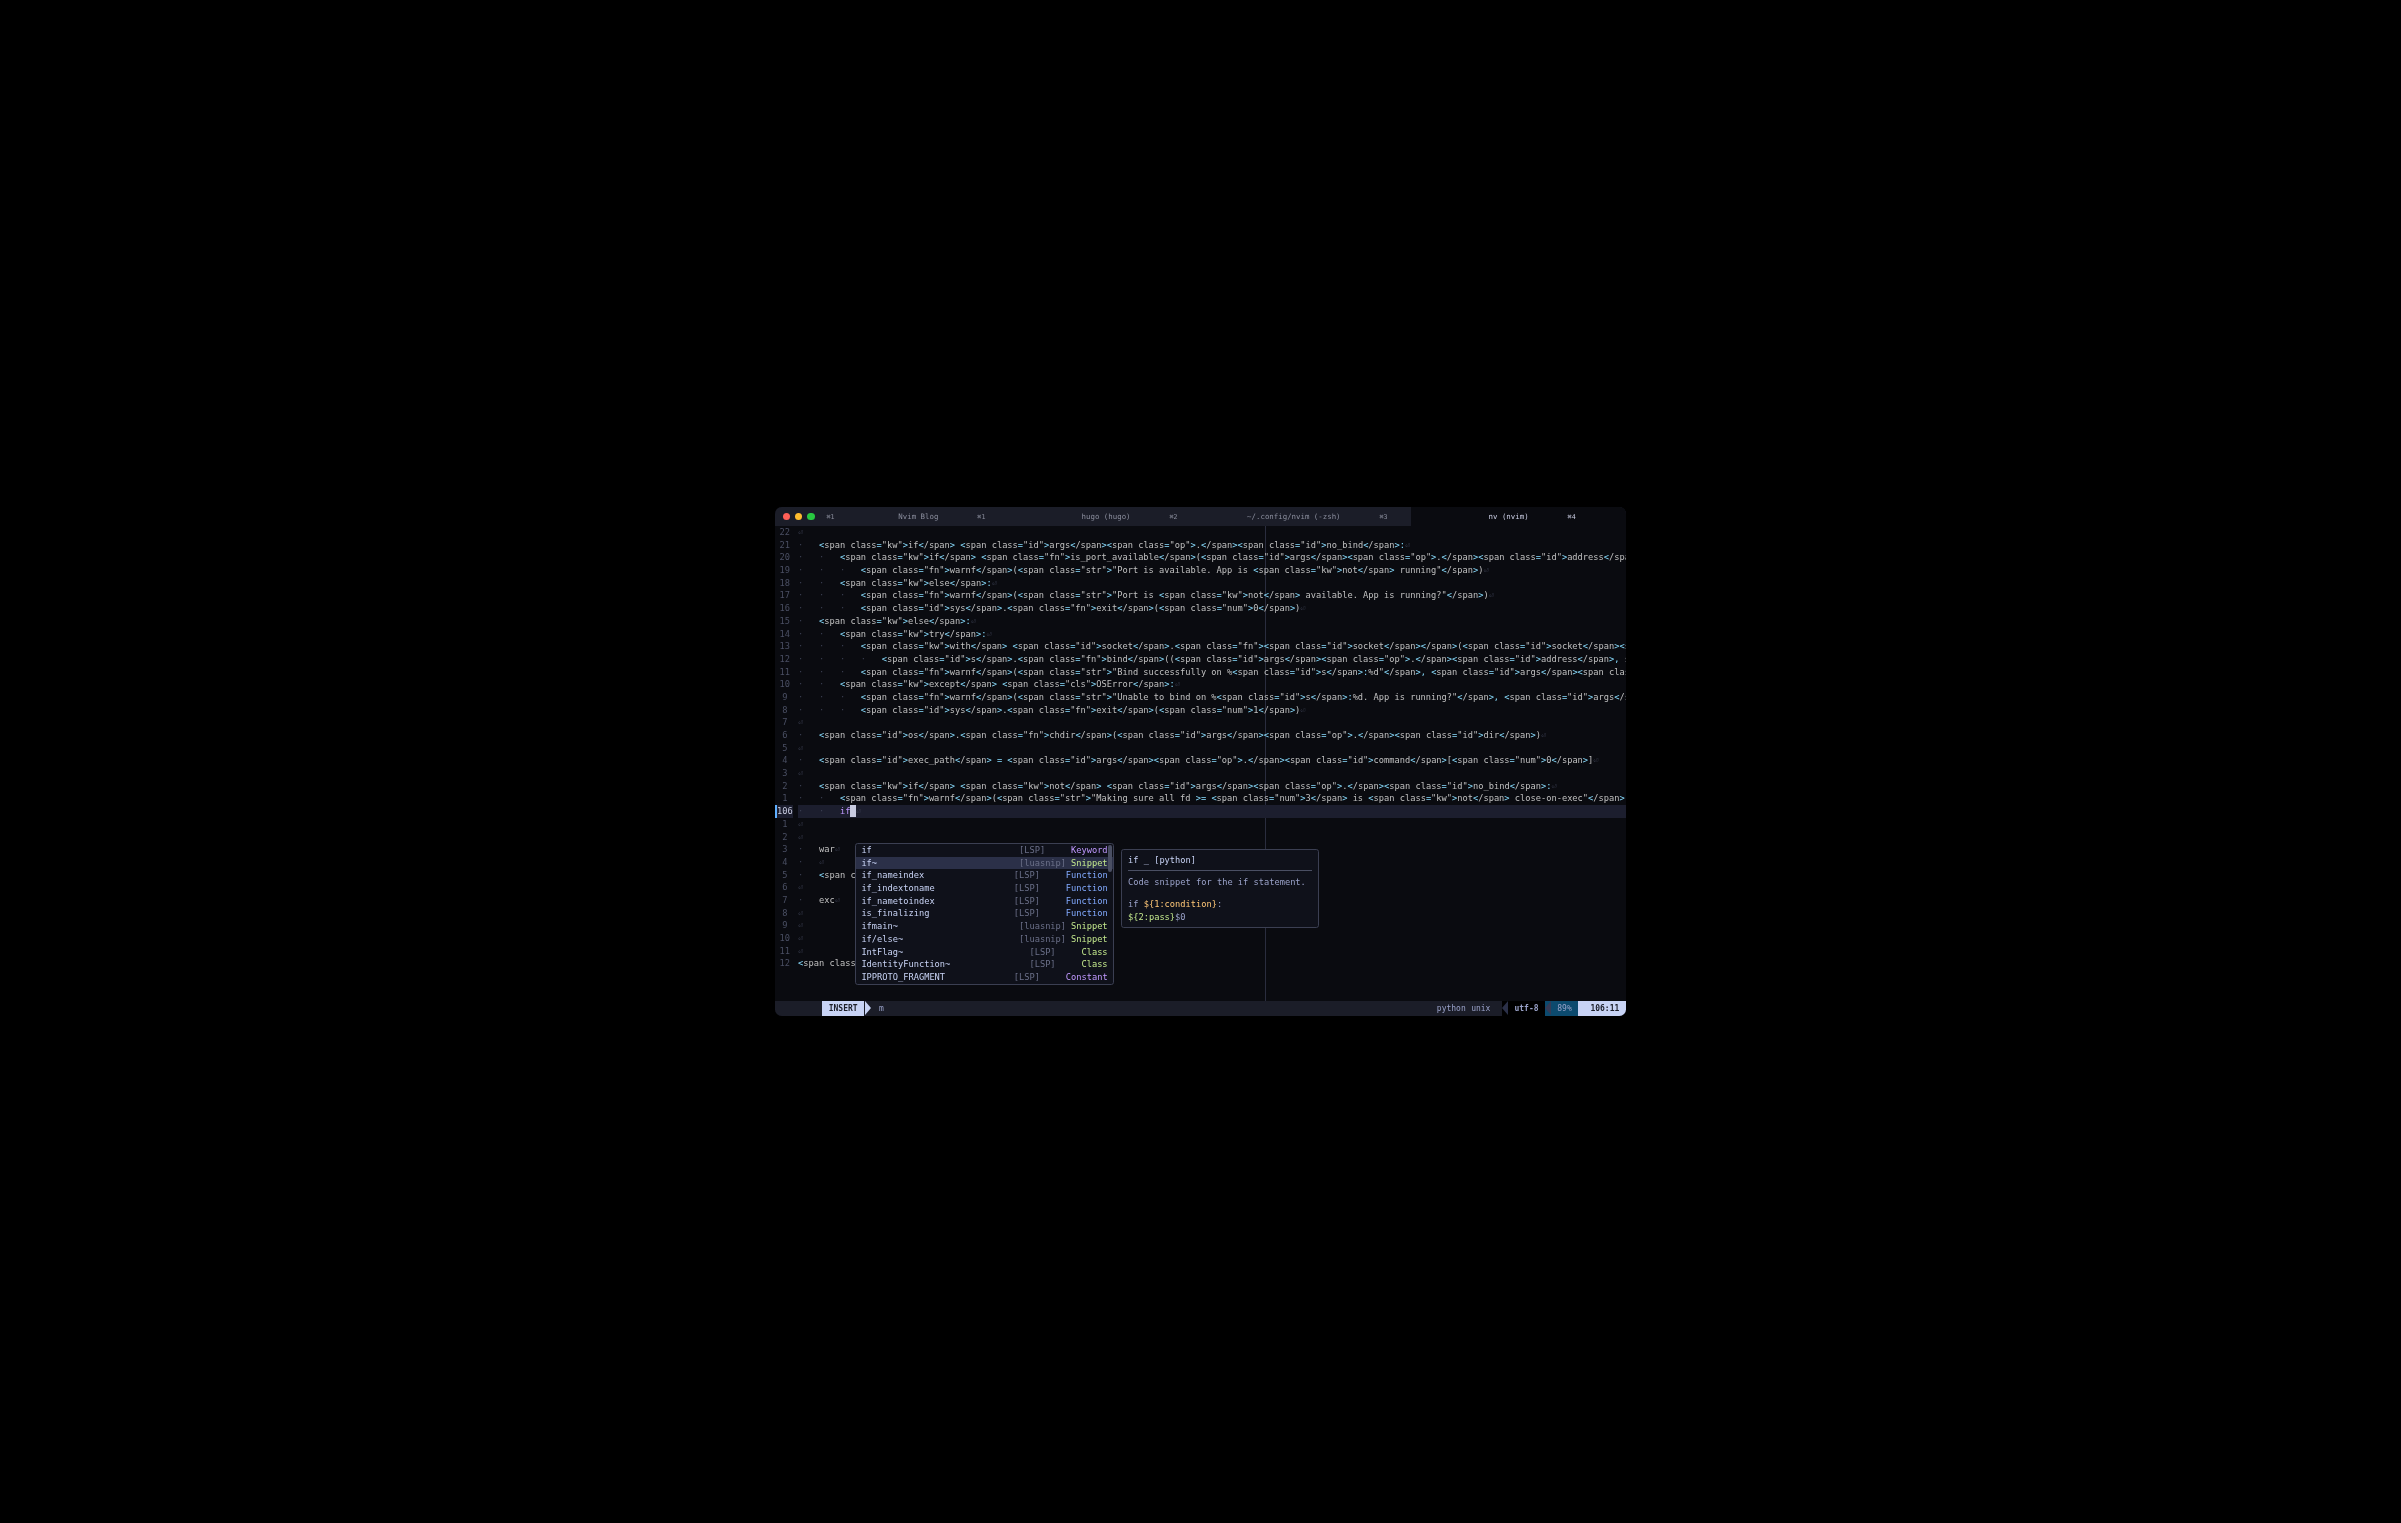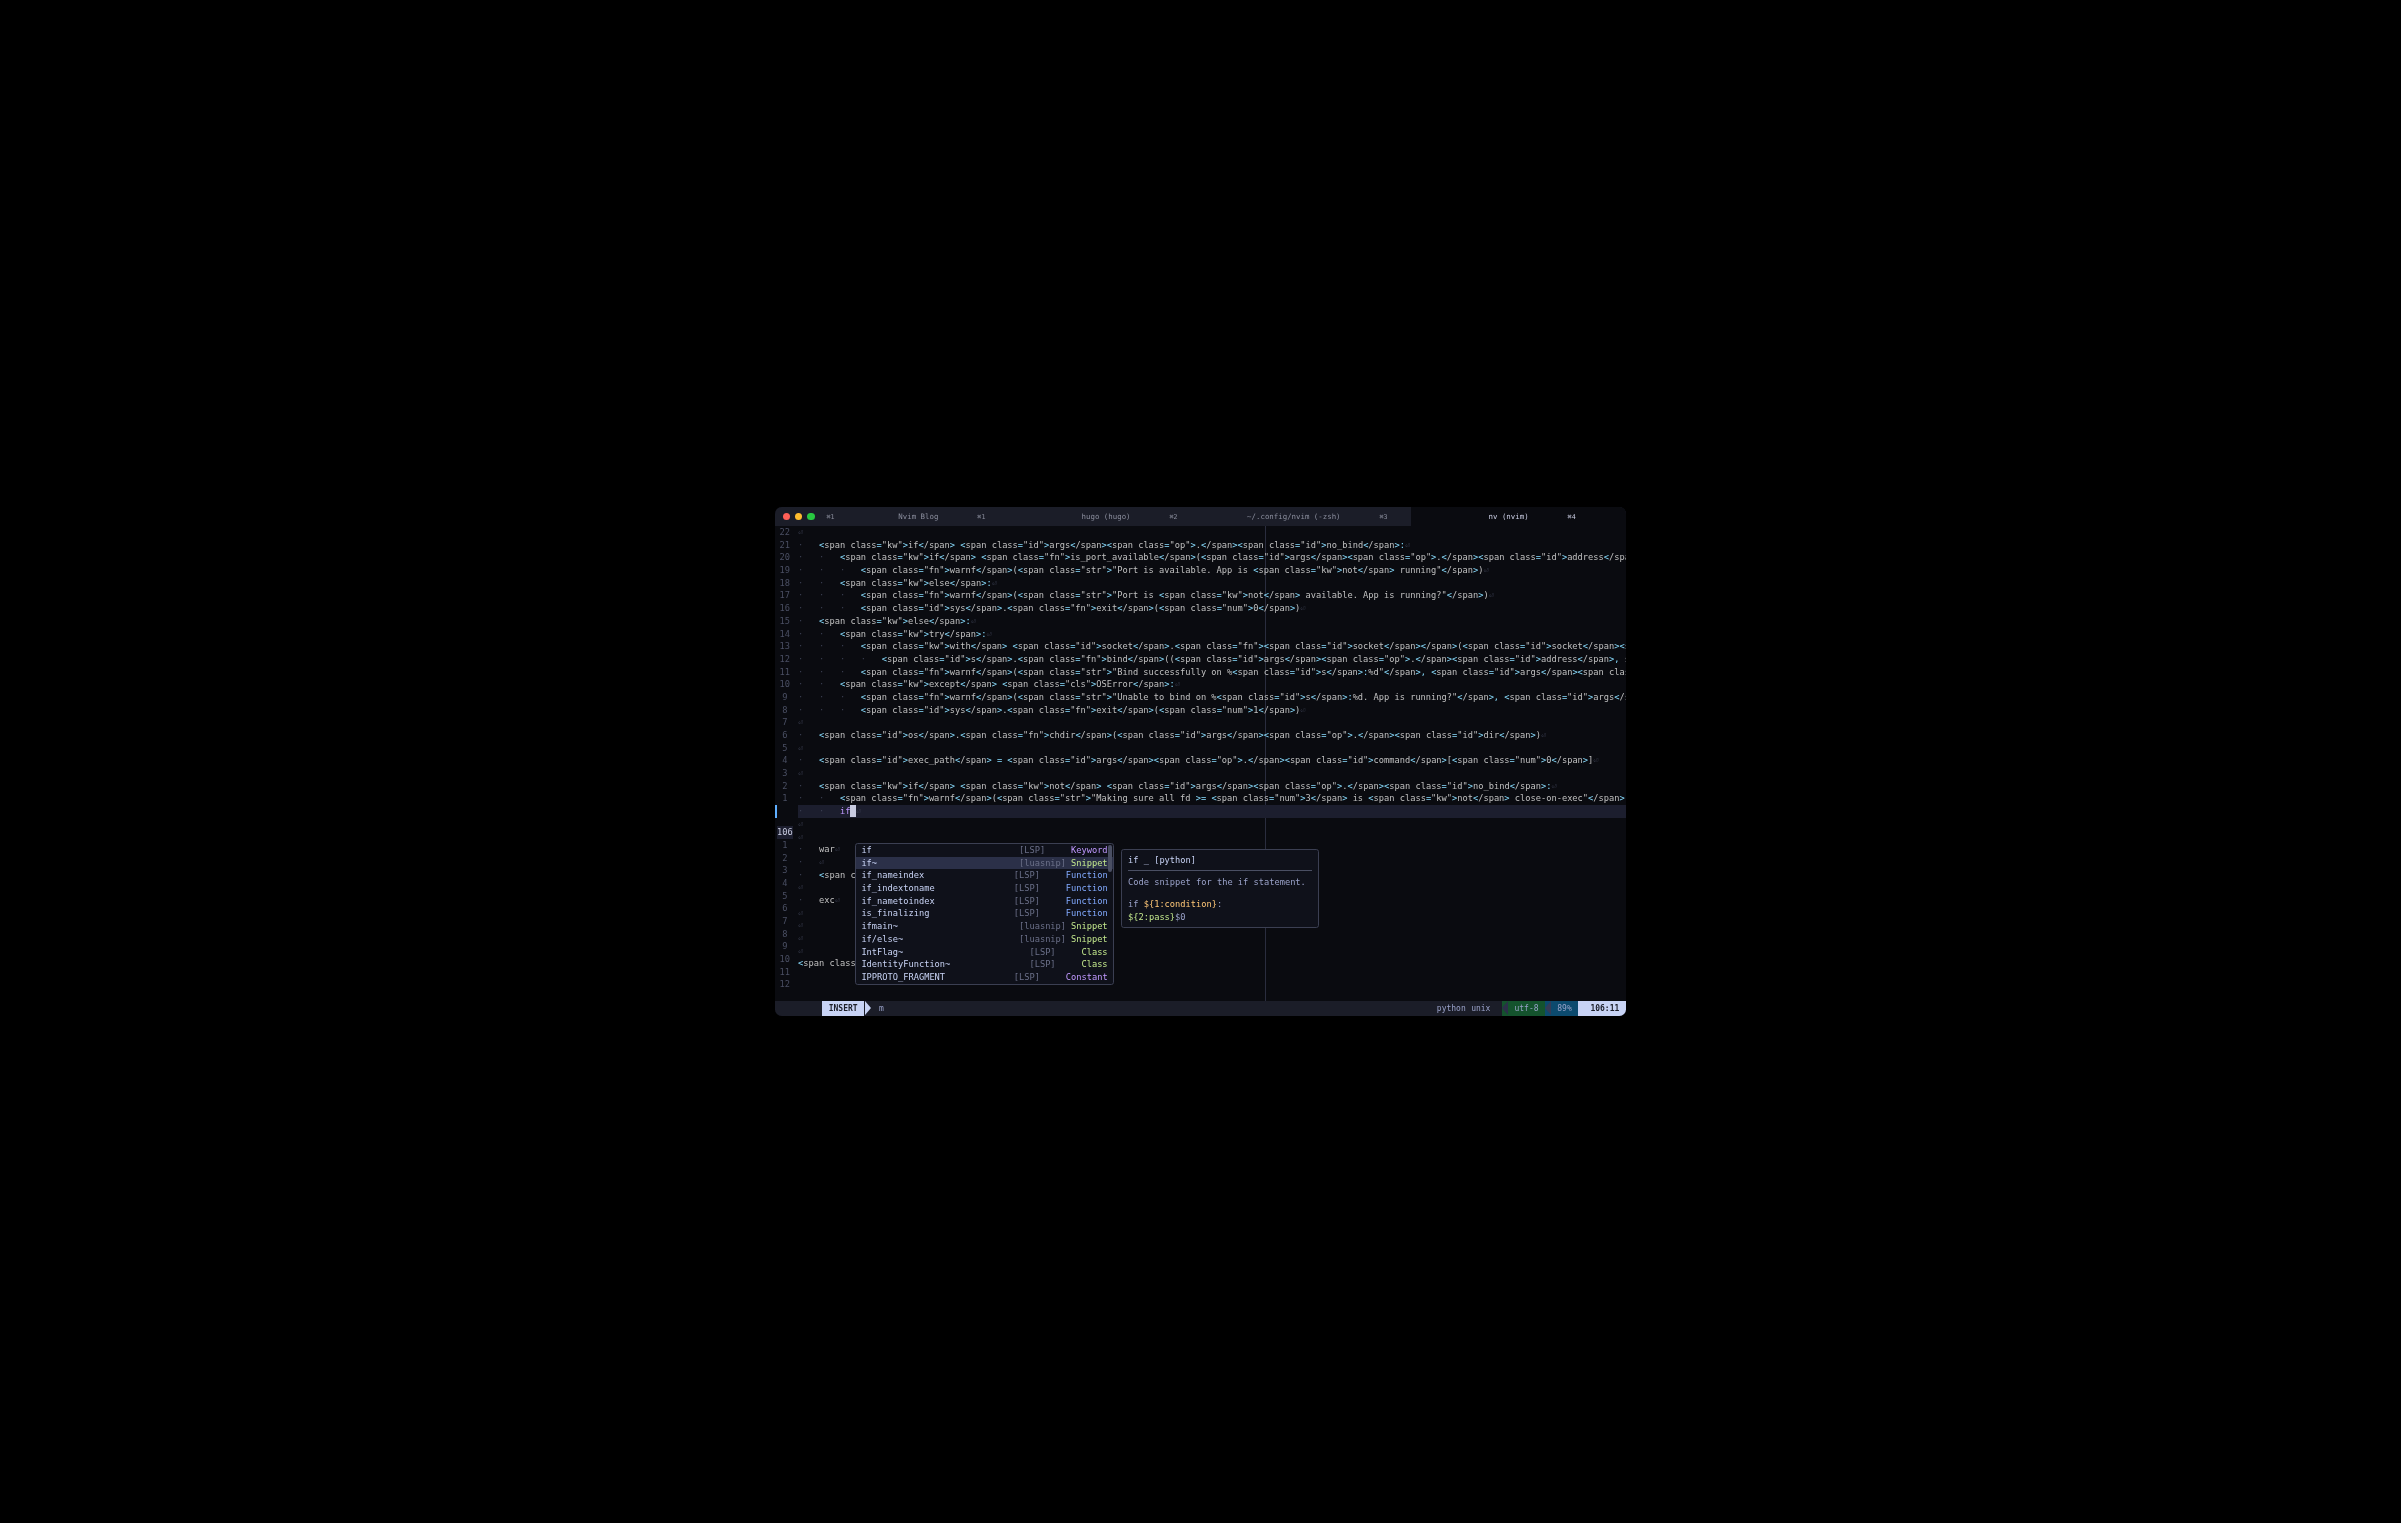--- a/index.html
+++ b/index.html
@@ -58,21 +58,21 @@
   position: relative;
   line-height: 12.7px;
   overflow: hidden;
 }
 .gutter {
   width: 32px;
   text-align: center;
   padding-right: 5.4px;
   color: #4a4f63;
 }
-.gutter .cur { color: #c8cbe0; background: #1c1e2e; margin-top: 21px; }
+.gutter .cur { color: #c8cbe0; background: #1c1e2e; }
 .signcol {
   width: 9.4px;
 }
 .sign-cur {
   border-left: 2px solid #5fafff;
   background: #1c1e2e;
   height: 12.7px;
 }
 .code {
   flex: 1;
@@ -164,21 +164,21 @@
 .py-icon { color: #f5c211; margin-right: 3.4px; }
 .enc { position: relative; padding-left: 12px; }
 .enc::before {
   content: '';
   position: absolute;
   left: 0; top: 0;
   border-top: 7.4px solid transparent;
   border-bottom: 7.4px solid transparent;
   border-right: 6.7px solid #2b3048;
 }
-.enc { background: #14532d; }
+.enc { background: #000000; font-weight: bold; }
 .pct { background: #0c4a6e; position: relative; padding-left: 12px; }
 .pct::before {
   content: '';
   position: absolute;
   left: 0; top: 0;
   border-top: 7.4px solid transparent;
   border-bottom: 7.4px solid transparent;
   border-right: 6.7px solid #353b56;
 }
 .pos { background: #c8d3f5; color: #1b1d28; font-weight: bold; position: relative; padding-left: 12px; }

